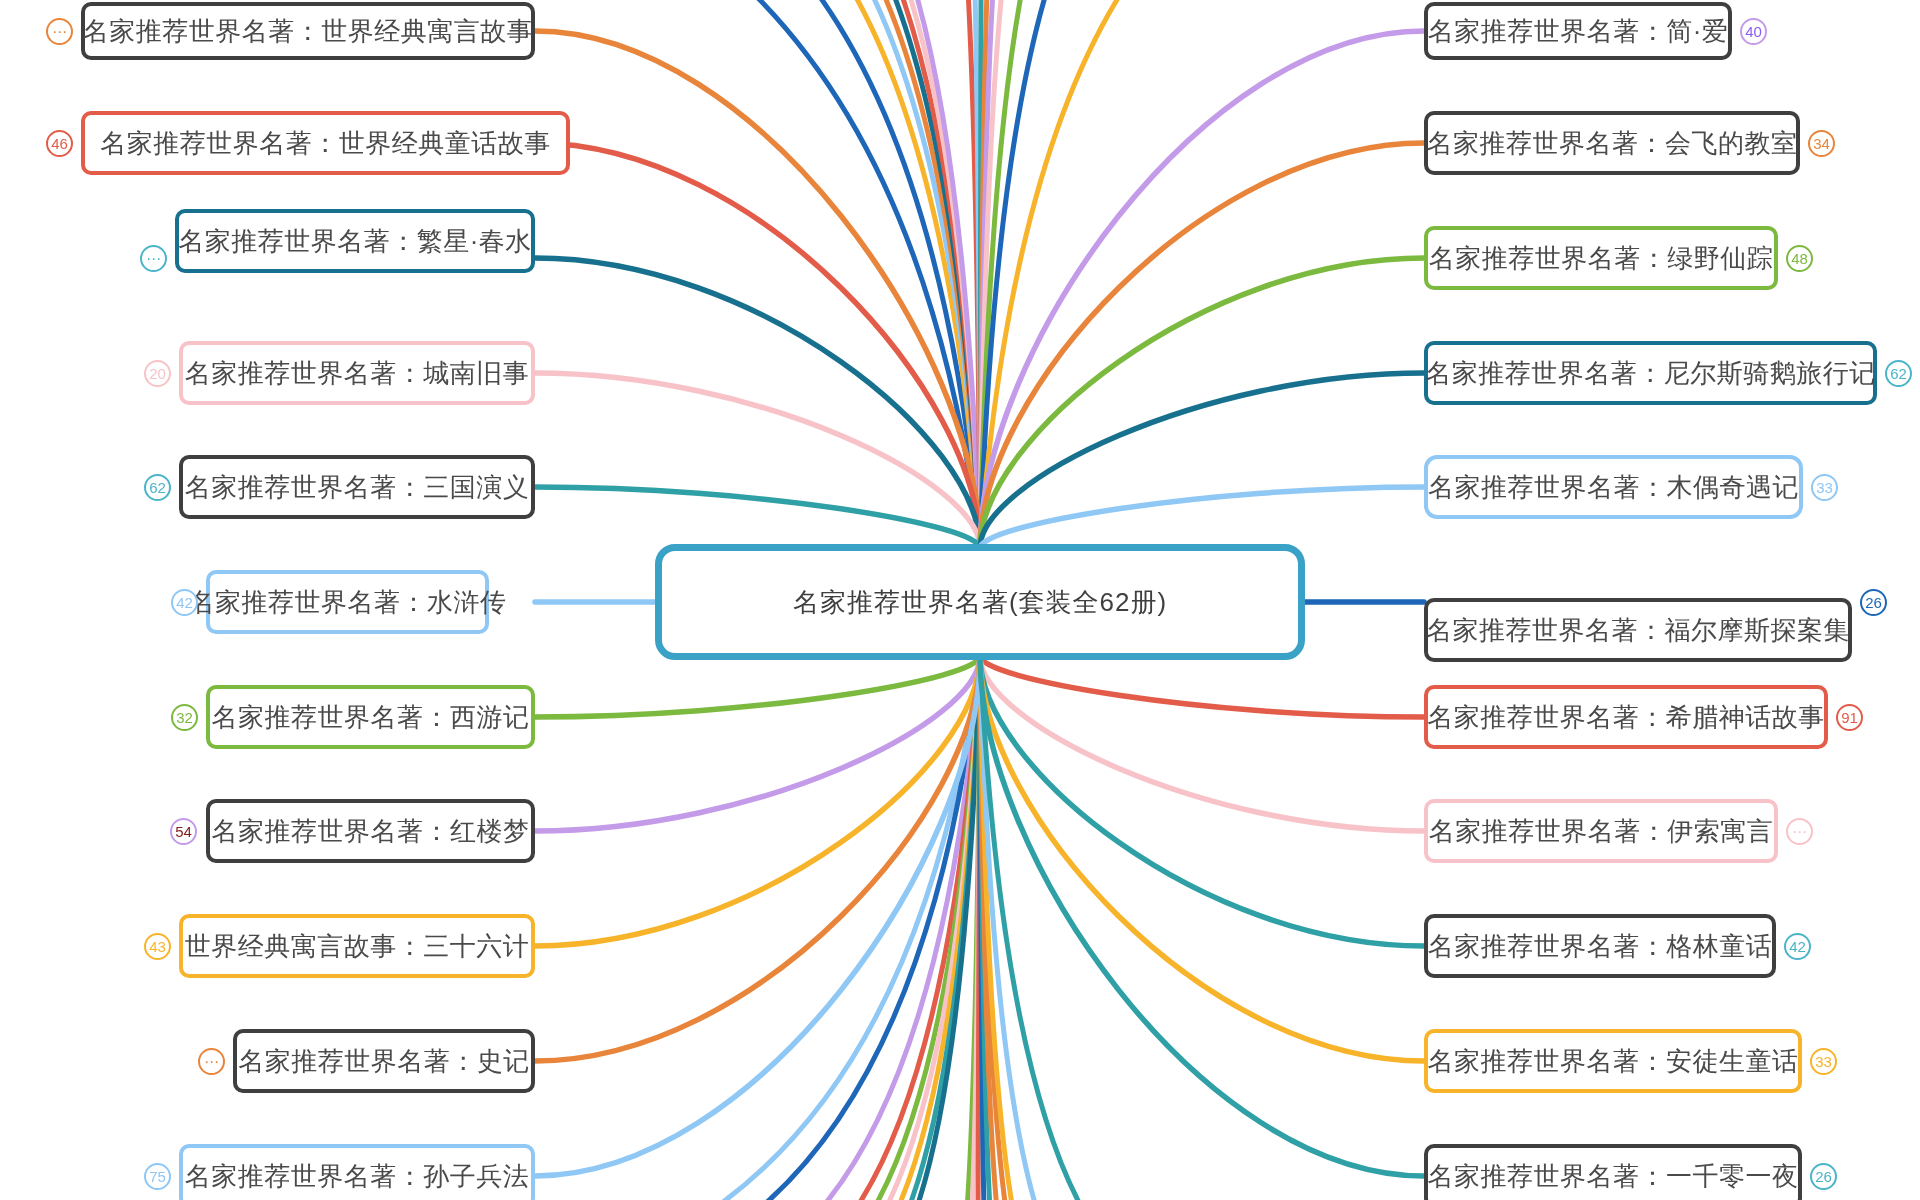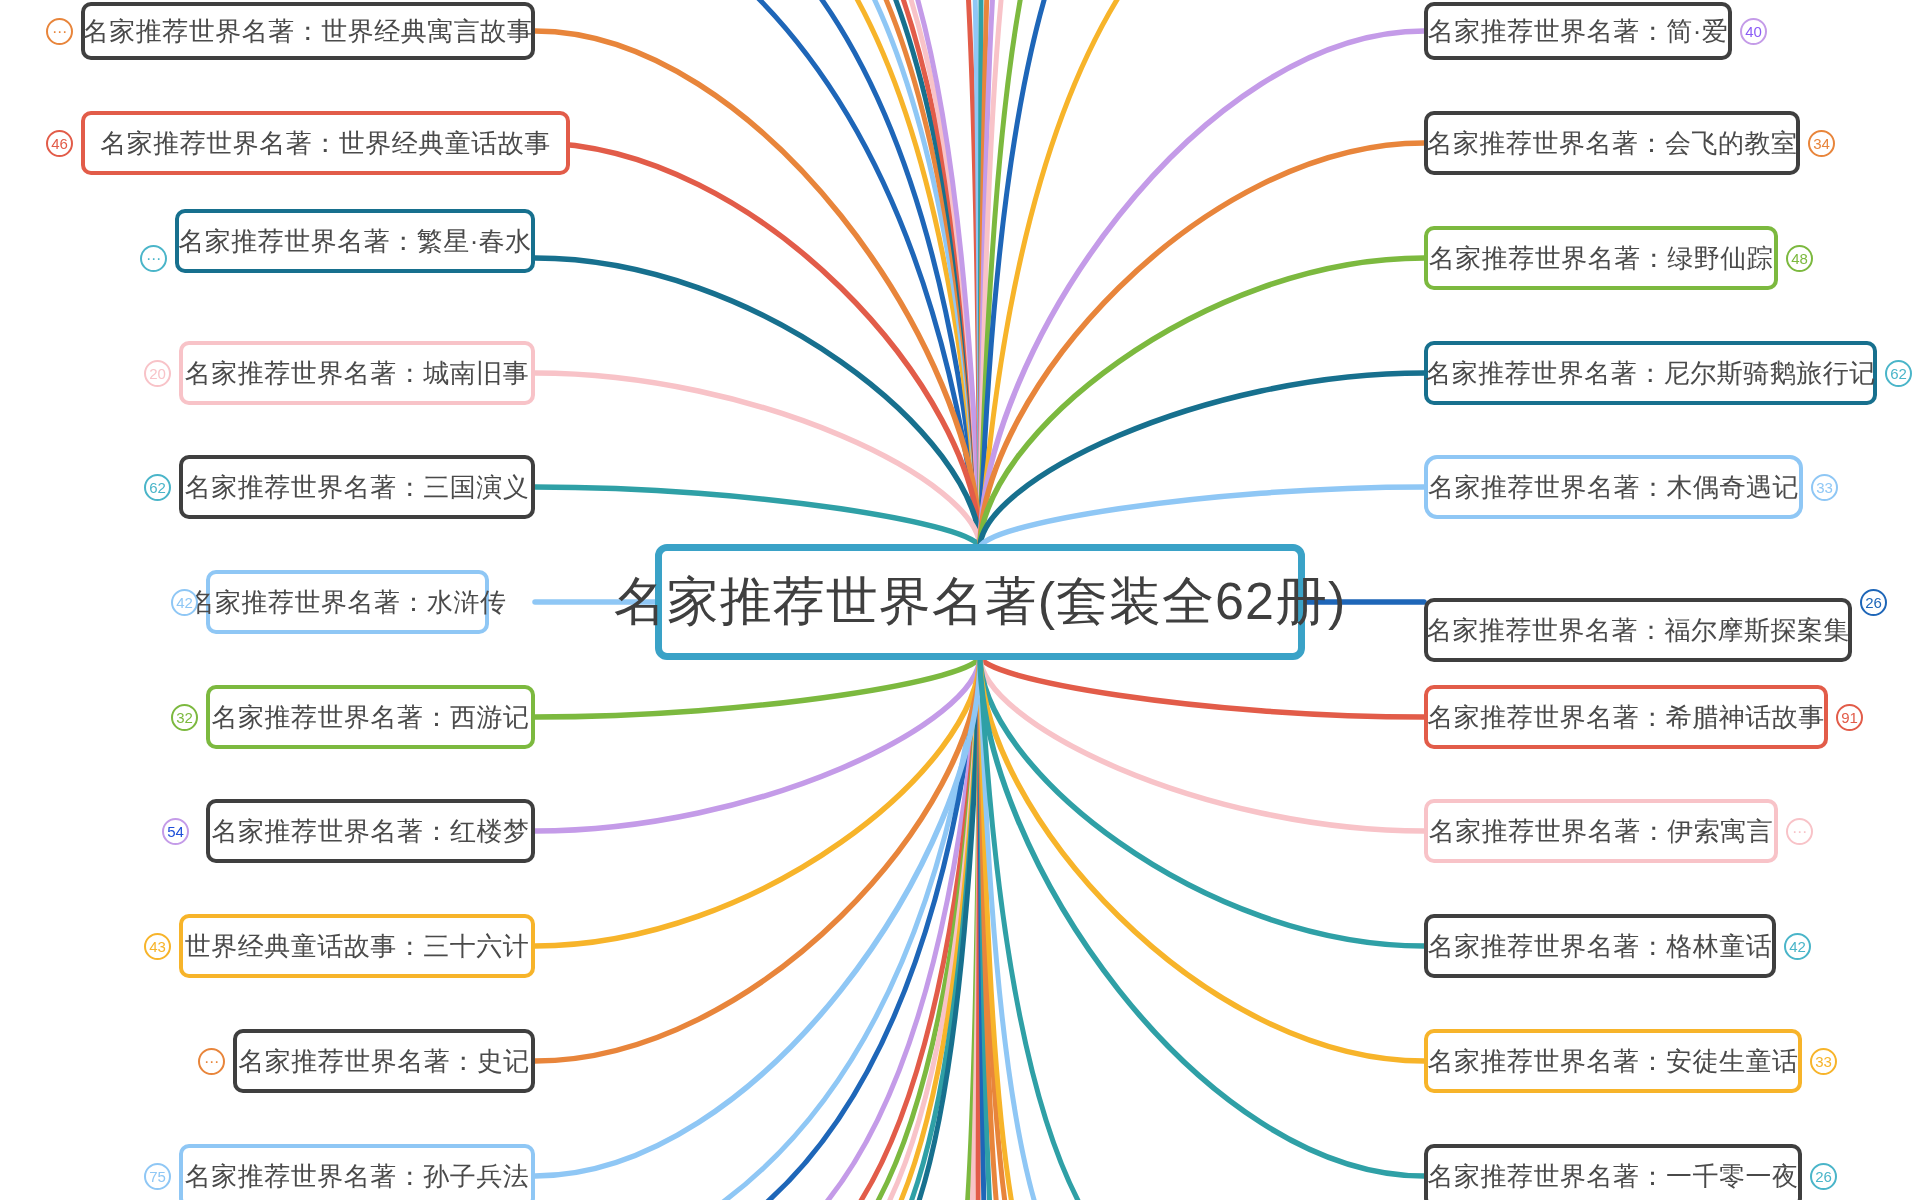--- a/index.html
+++ b/index.html
@@ -14,22 +14,22 @@
     font-size:26px;color:#4A4A4A;white-space:nowrap;box-sizing:border-box;
     letter-spacing:0.5px;
   }
   .badge{
     position:absolute;z-index:2;width:27px;height:27px;border-radius:50%;
     border:2px solid;display:flex;align-items:center;justify-content:center;
     font-size:15px;background:#ffffff;box-sizing:border-box;line-height:1;
   }
   .central{
     position:absolute;z-index:3;background:#ffffff;border:7px solid #3AA2C7;
-    border-radius:12px;display:flex;align-items:center;justify-content:center;
-    font-size:52px;color:#3F3F3F;white-space:nowrap;box-sizing:border-box;
+    border-radius:20px;display:flex;align-items:center;justify-content:center;
+    font-size:26px;color:#3F3F3F;white-space:nowrap;box-sizing:border-box;
     letter-spacing:1px;
   }
 </style>
 </head>
 <body>
 
 <div class="stage">
   <svg id="links" width="1920" height="1200" viewBox="0 0 1920 1200">
       <path d="M 980 548 Q 934 170 750 -10" fill="none" stroke="#1E66B8" stroke-width="5" stroke-linecap="round"></path>
       <path d="M 980 548 Q 947 170 815 -10" fill="none" stroke="#1E66B8" stroke-width="5" stroke-linecap="round"></path>
@@ -101,22 +101,22 @@
     <div class="badge" style="left: 140px; top: 244.5px; border-color: rgb(74, 181, 201); color: rgb(74, 181, 201);">⋯</div>
     <div class="topic" style="left: 179px; top: 341px; width: 356px; height: 64px; border-color: rgb(248, 195, 200);">名家推荐世界名著：城南旧事</div>
     <div class="badge" style="left: 144px; top: 359.5px; border-color: rgb(248, 195, 200); color: rgb(248, 195, 200);">20</div>
     <div class="topic" style="left: 179px; top: 455px; width: 356px; height: 64px; border-color: rgb(63, 63, 63);">名家推荐世界名著：三国演义</div>
     <div class="badge" style="left: 144px; top: 473.5px; border-color: rgb(74, 181, 201); color: rgb(74, 181, 201);">62</div>
     <div class="topic" style="left: 206px; top: 570px; width: 283px; height: 64px; border-color: rgb(143, 199, 245);">名家推荐世界名著：水浒传</div>
     <div class="badge" style="left: 171px; top: 588.5px; border-color: rgb(143, 199, 245); color: rgb(143, 199, 245);">42</div>
     <div class="topic" style="left: 206px; top: 685px; width: 329px; height: 64px; border-color: rgb(124, 185, 63);">名家推荐世界名著：西游记</div>
     <div class="badge" style="left: 171px; top: 703.5px; border-color: rgb(124, 185, 63); color: rgb(124, 185, 63);">32</div>
     <div class="topic" style="left: 206px; top: 799px; width: 329px; height: 64px; border-color: rgb(63, 63, 63);">名家推荐世界名著：红楼梦</div>
-    <div class="badge" style="left: 162px; top: 817.5px; border-color: rgb(196, 155, 232); color: #1d4ed8;">54</div>
-    <div class="topic" style="left: 179px; top: 914px; width: 356px; height: 64px; border-color: rgb(247, 180, 42);">世界经典童话故事：三十六计</div>
+    <div class="badge" style="left: 170px; top: 817.5px; border-color: rgb(196, 155, 232); color: #7f1d1d;">54</div>
+    <div class="topic" style="left: 179px; top: 914px; width: 356px; height: 64px; border-color: rgb(247, 180, 42);">世界经典寓言故事：三十六计</div>
     <div class="badge" style="left: 144px; top: 932.5px; border-color: rgb(247, 180, 42); color: rgb(247, 180, 42);">43</div>
     <div class="topic" style="left: 233px; top: 1029px; width: 302px; height: 64px; border-color: rgb(63, 63, 63);">名家推荐世界名著：史记</div>
     <div class="badge" style="left: 198px; top: 1047.5px; border-color: rgb(232, 133, 59); color: rgb(232, 133, 59);">⋯</div>
     <div class="topic" style="left: 179px; top: 1144px; width: 356px; height: 64px; border-color: rgb(143, 199, 245);">名家推荐世界名著：孙子兵法</div>
     <div class="badge" style="left: 144px; top: 1162.5px; border-color: rgb(143, 199, 245); color: rgb(143, 199, 245);">75</div>
     <div class="topic" style="left: 1424px; top: 2px; width: 308px; height: 58px; border-color: rgb(63, 63, 63);">名家推荐世界名著：简·爱</div>
     <div class="badge" style="left: 1740px; top: 17.5px; border-color: rgb(196, 155, 232); color: #8b5cf6;">40</div>
     <div class="topic" style="left: 1424px; top: 111px; width: 376px; height: 64px; border-color: rgb(63, 63, 63);">名家推荐世界名著：会飞的教室</div>
     <div class="badge" style="left: 1808px; top: 129.5px; border-color: rgb(232, 133, 59); color: rgb(232, 133, 59);">34</div>
     <div class="topic" style="left: 1424px; top: 226px; width: 354px; height: 64px; border-color: rgb(124, 185, 63);">名家推荐世界名著：绿野仙踪</div>

